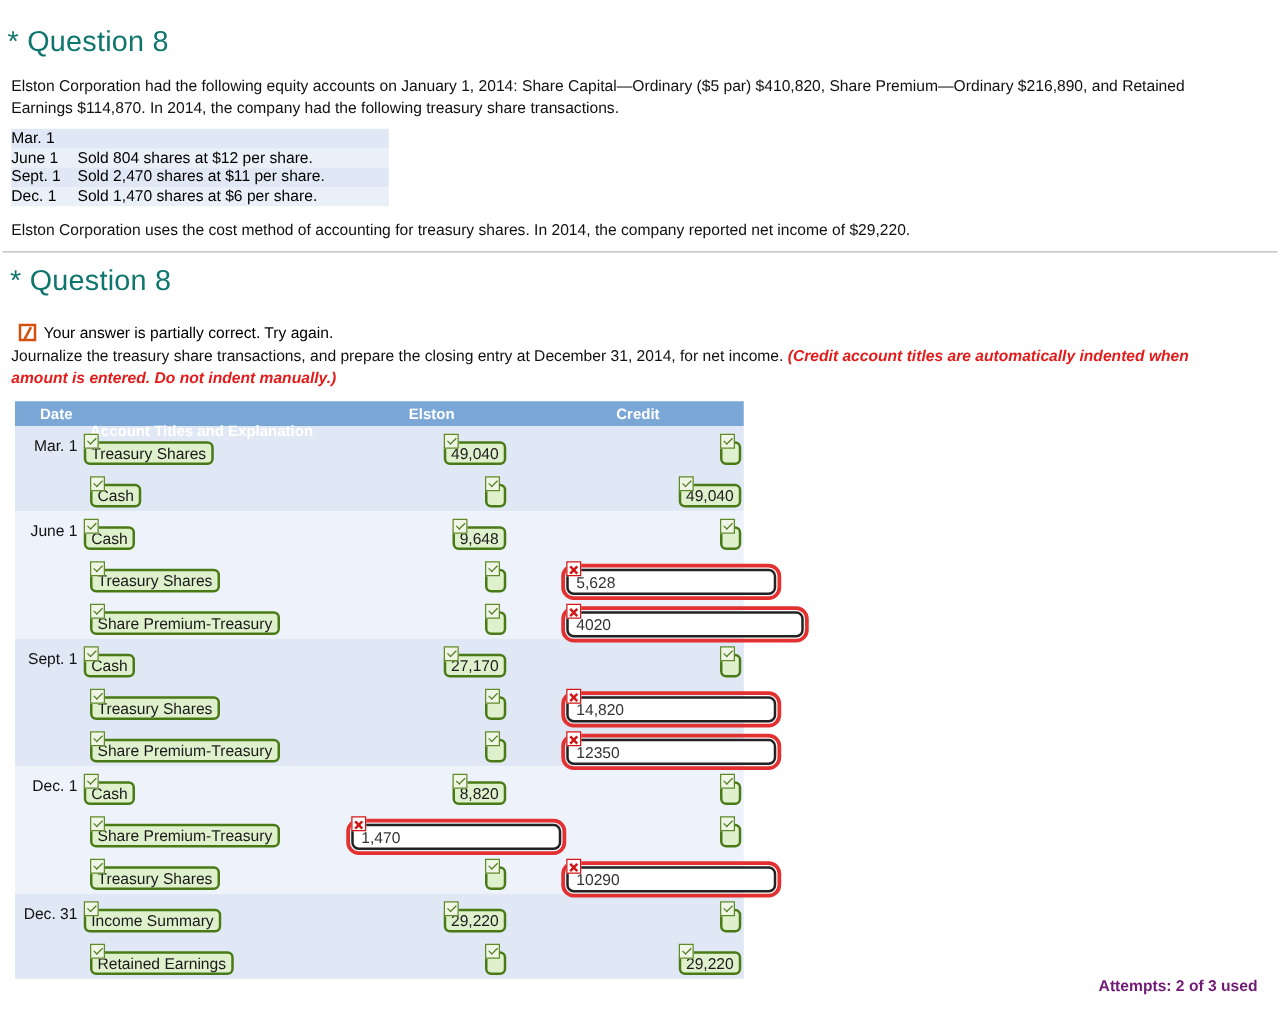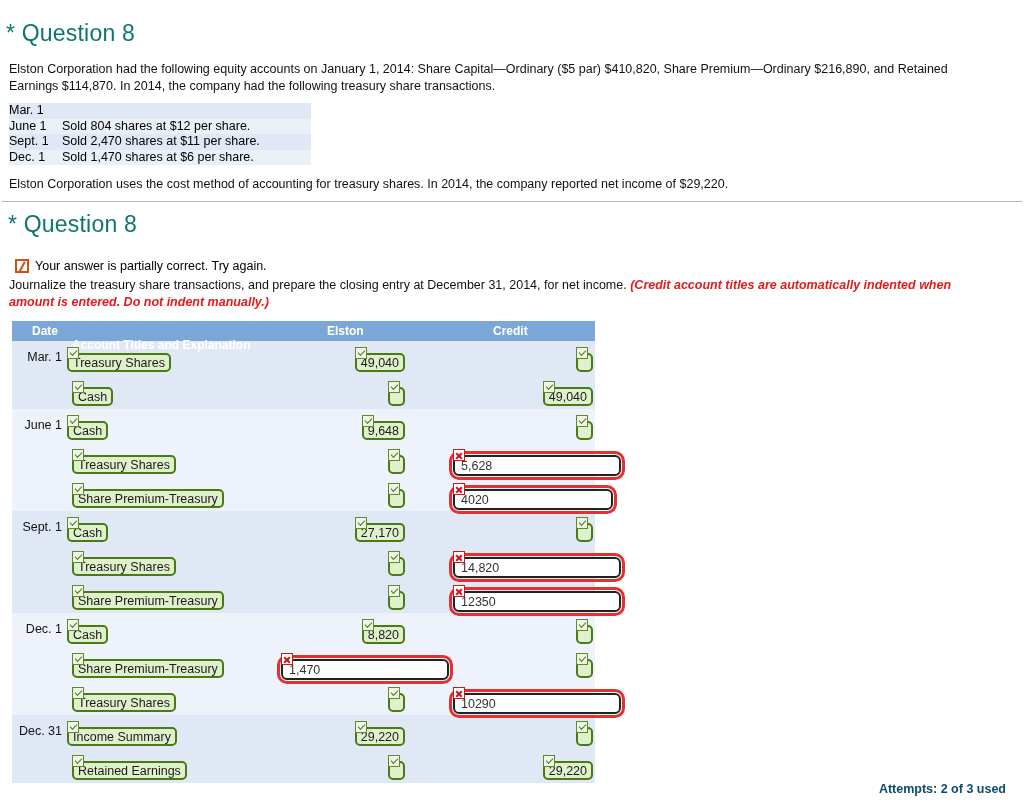--- a/index.html
+++ b/index.html
@@ -227,21 +227,21 @@
     white-space: nowrap;
     overflow: hidden;
   }
 
   
   #attempts {
     position: absolute;
     right: 18px; top: 782px;
     font-size: 12.5px;
     font-weight: bold;
-    color: #0c4a6e;
+    color: #701a75;
   }
 </style>
 </head>
 <body>
 
 <div class="page">
 
   <div class="q-title" id="q1-title">* Question 8</div>
 
   <div id="intro">Elston Corporation had the following equity accounts on January 1, 2014: Share Capital—Ordinary ($5 par) $410,820, Share Premium—Ordinary $216,890, and Retained Earnings $114,870. In 2014, the company had the following treasury share transactions.</div>
@@ -343,21 +343,21 @@
           </div>
           <div class="jrow">
             <div class="cell-date"></div>
             <div class="cell-acct">
               <div class="okw indent"><span class="badge"></span><div class="box">Share Premium-Treasury</div></div>
             </div>
             <div class="cell-debit">
               <div class="okw empty" style="right: 60px;"><span class="badge"></span><div class="box"></div></div>
             </div>
             <div class="cell-credit">
-              <div class="errw" style="left: -12px; width: 160px;">
+              <div class="errw" style="left: -12px; width: 190px;">
                 <span class="badge"></span>
                 <div class="inp">4020</div>
               </div>
             </div>
           </div>
         </div>
         <div class="jgroup">
           <div class="jrow">
             <div class="cell-date">Sept. 1</div>
             <div class="cell-acct">

